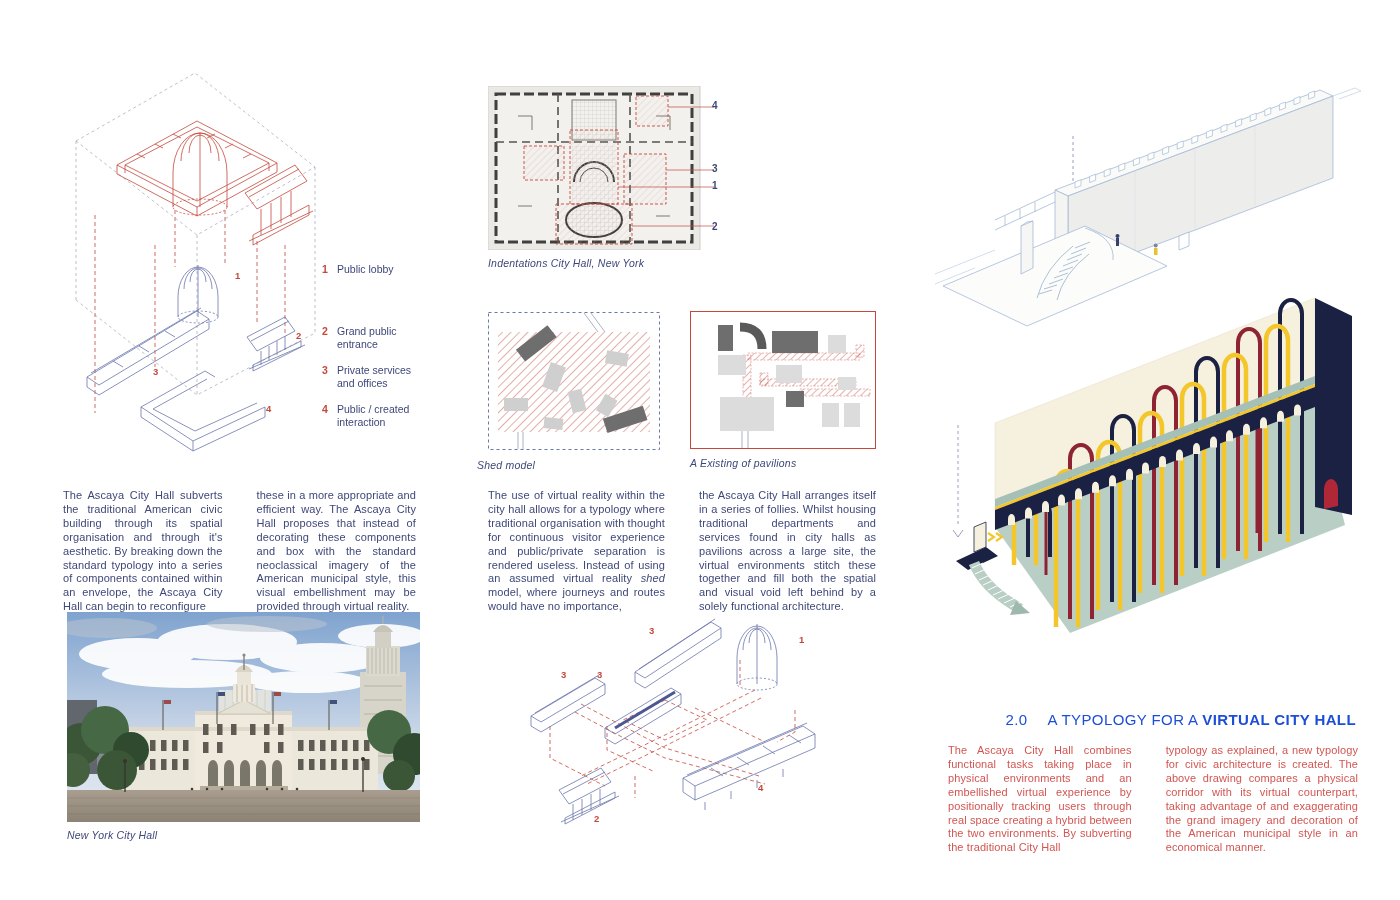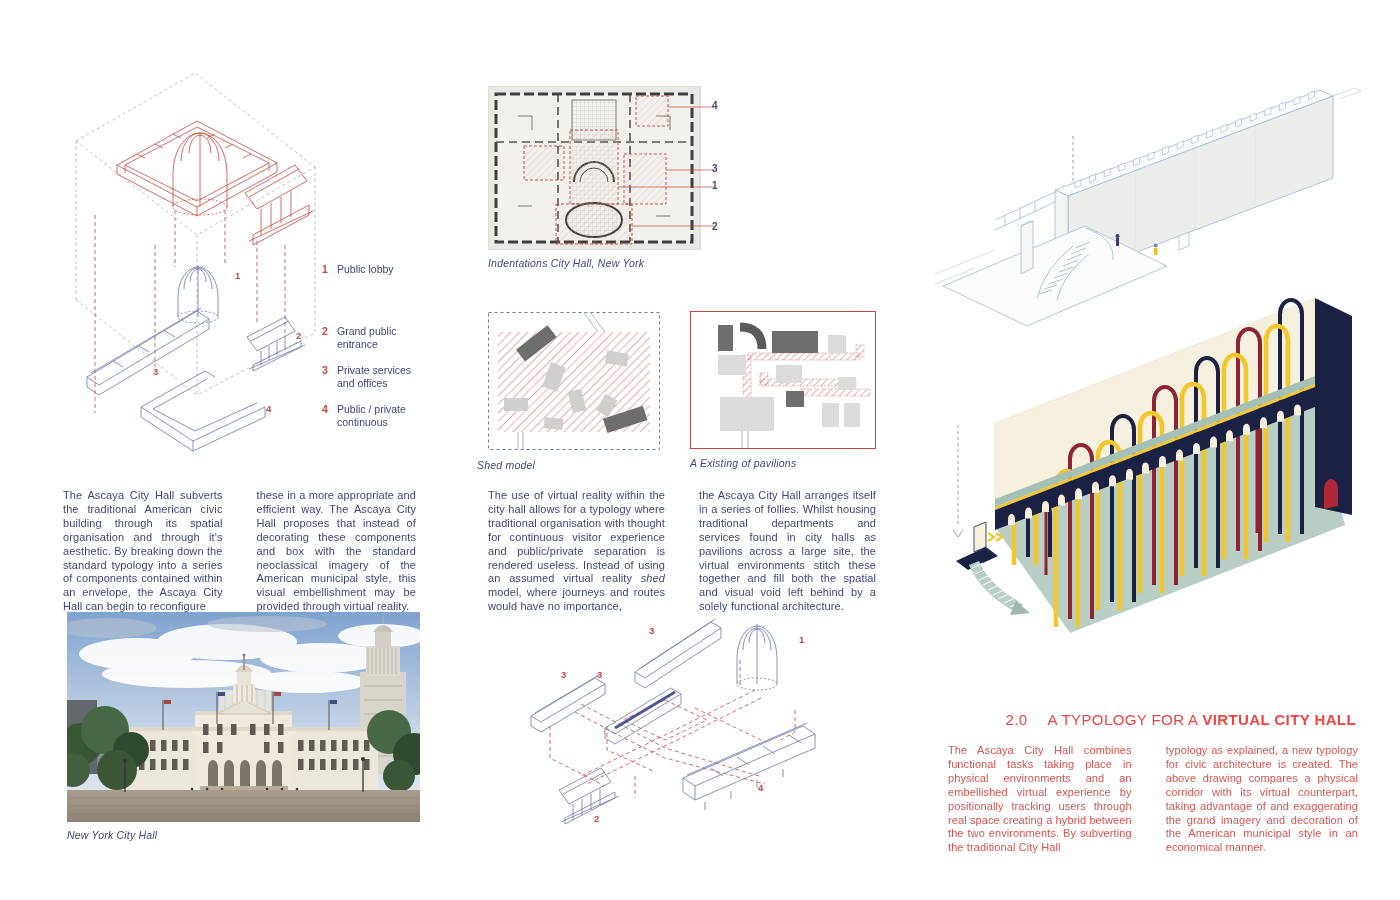--- a/index.html
+++ b/index.html
@@ -8,21 +8,21 @@
   .abs{position:absolute;}
   .h{font-size:12.5px;font-weight:bold;color:#343d6e;letter-spacing:.3px;margin-top:30px;}
   .cap{font-size:10.5px;font-style:italic;color:#3e4779;letter-spacing:.2px;}
   .bodytxt{display:flex;gap:34px;}
   .bodytxt .col{font-size:11px;line-height:13.9px;text-align:justify;letter-spacing:.1px;}
   .red .col{color:#d25551;}
   .legend-item{position:absolute;display:flex;font-size:10.5px;line-height:13px;width:100px;}
   .legend-item .n{color:#c5483c;width:15px;flex:none;font-weight:bold;}
   .callout-num{position:absolute;font-size:10px;color:#3e4779;font-weight:bold;}
   .annotation{width:146px;font-size:10.5px;line-height:13px;text-align:justify;text-align-last:right;color:#3e4779;}
-  .sec-title{width:356px;text-align:right;font-size:15px;color:#ef4444;letter-spacing:.4px;white-space:nowrap;}
+  .sec-title{width:356px;text-align:right;font-size:15px;color:#1d4ed8;letter-spacing:.4px;white-space:nowrap;}
   .sec-title .num{margin-right:20px;}
   .sec-title b{font-weight:bold;}
   svg{display:block;}
   svg text{font-family:"Liberation Sans",sans-serif;}
   .rnum{fill:#c5483c;font-size:9.5px;font-weight:bold;}
 </style>
 </head>
 <body>
 
 <div id="board">
@@ -89,21 +89,21 @@
     <div class="legend-item" style="top:62px">
       <span class="n">2</span>
       <span>Grand public entrance</span>
     </div>
     <div class="legend-item" style="top:101px">
       <span class="n">3</span>
       <span>Private services and offices</span>
     </div>
     <div class="legend-item" style="top:140px">
       <span class="n">4</span>
-      <span>Public / private continuous</span>
+      <span>Public / created interaction</span>
     </div>
   </div>
 
   <div class="abs bodytxt" style="left:63px;top:489px;width:353px">
     <div class="col" style="width:168px">The Ascaya City Hall subverts the traditional American civic building through its spatial organisation and through it's aesthetic. By breaking down the standard typology into a series of components contained within an envelope, the Ascaya City Hall can begin to reconfigure</div>
     <div class="col" style="width:168px">these in a more appropriate and efficient way. The Ascaya City Hall proposes that instead of decorating these components and box with the standard neoclassical imagery of the American municipal style, this visual embellishment may be provided through virtual reality.</div>
   </div>
 
   <svg class="abs" style="left:67px;top:612px" width="353" height="210" viewBox="0 0 353 210">
     <defs>

